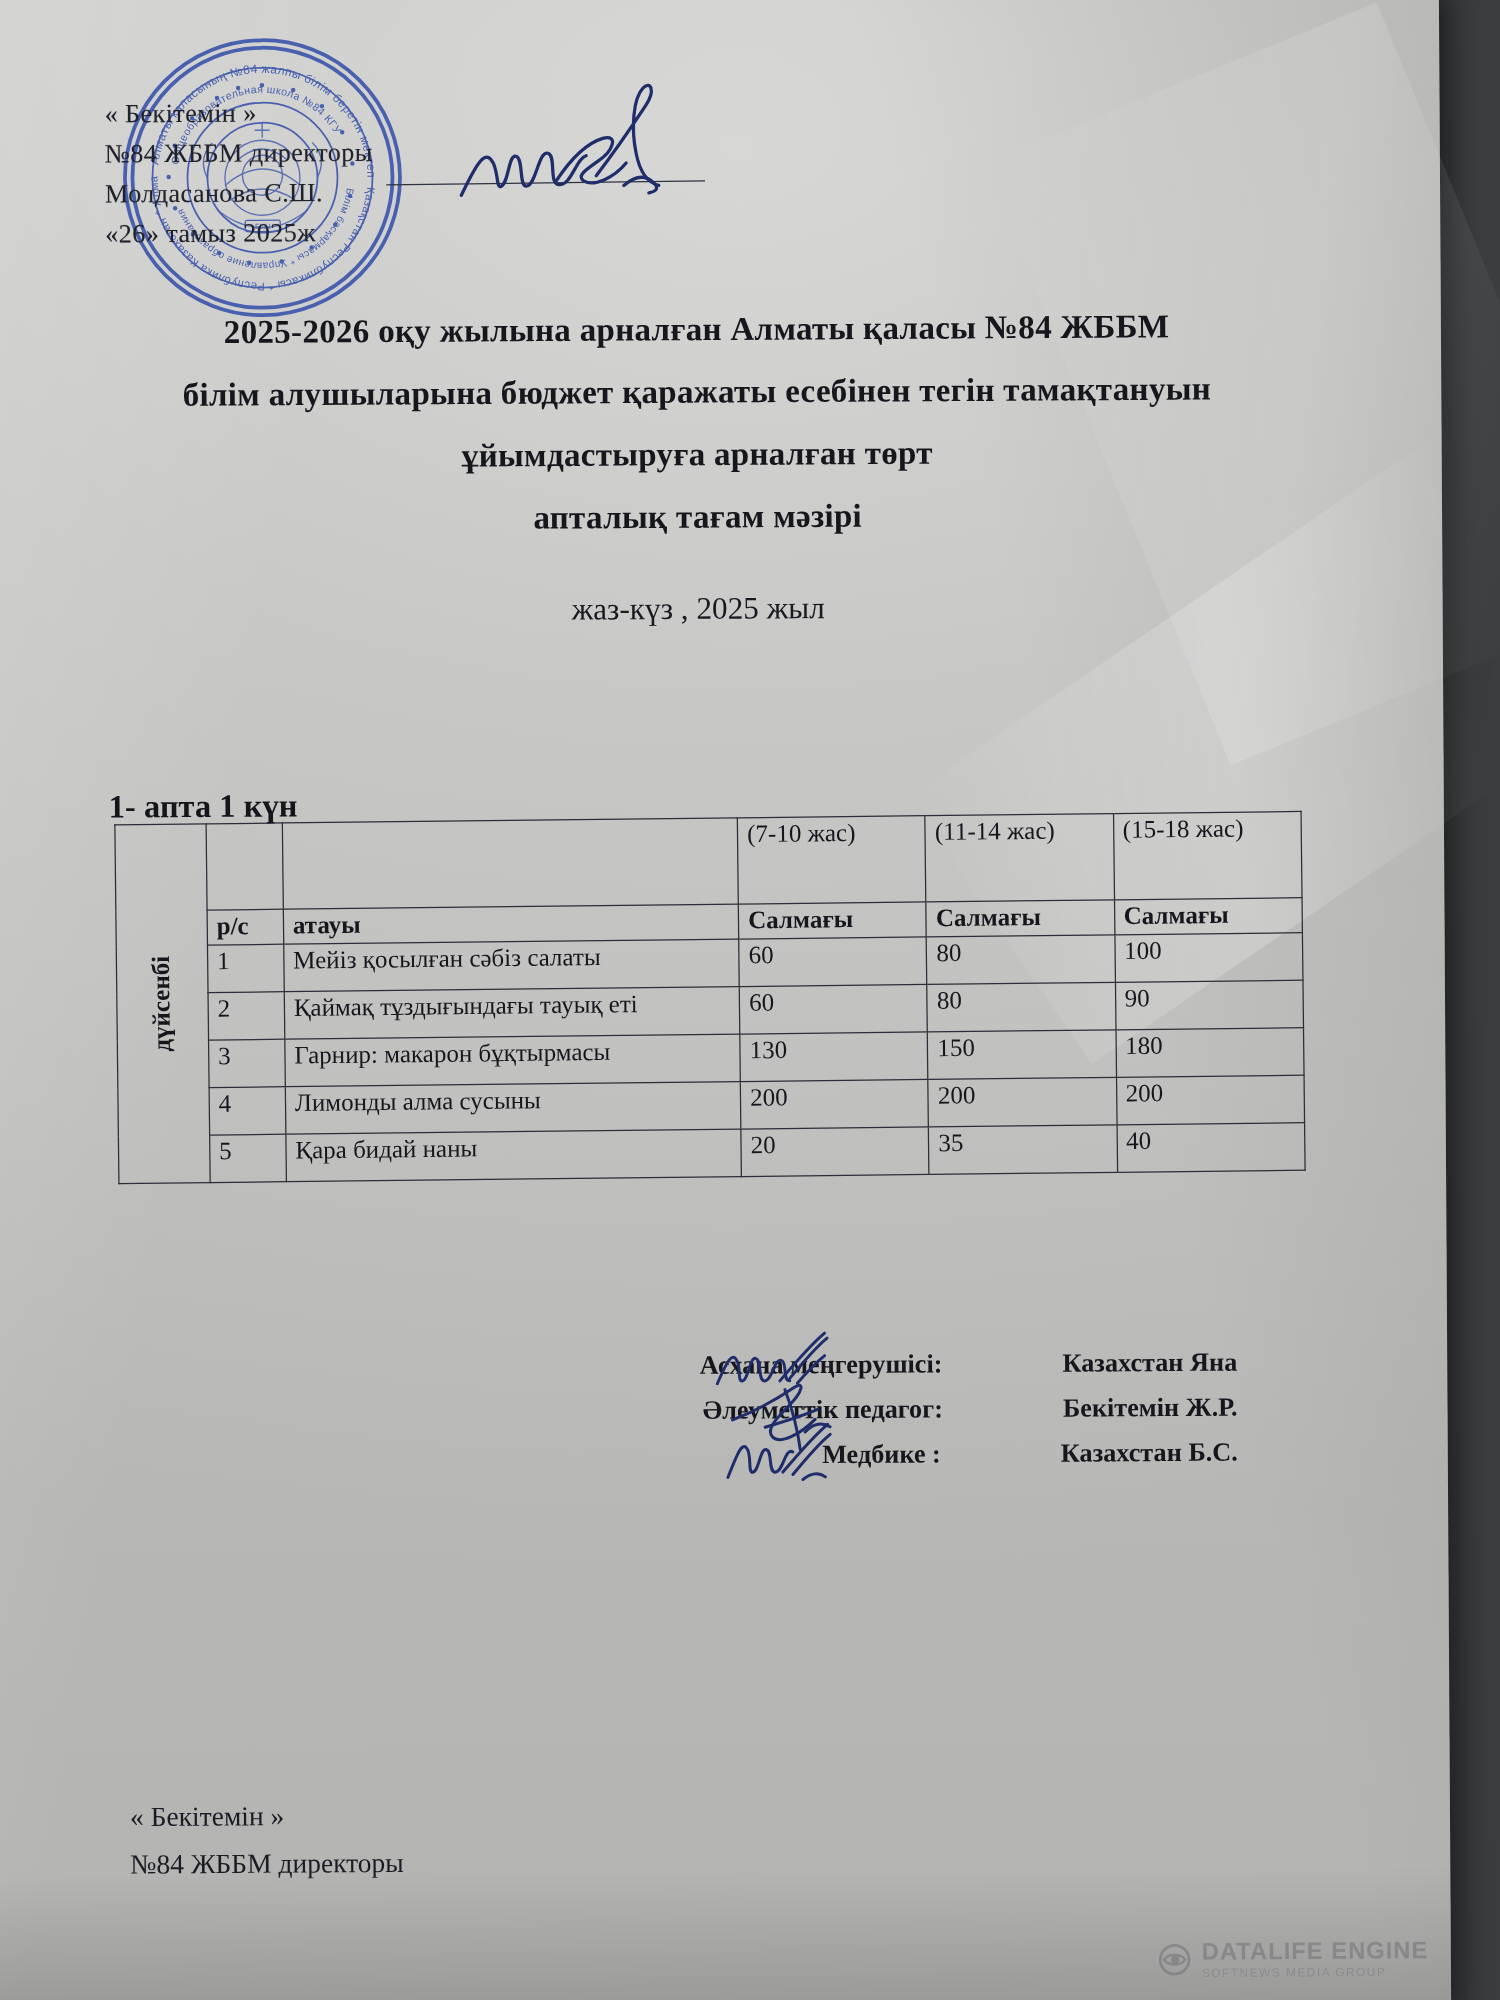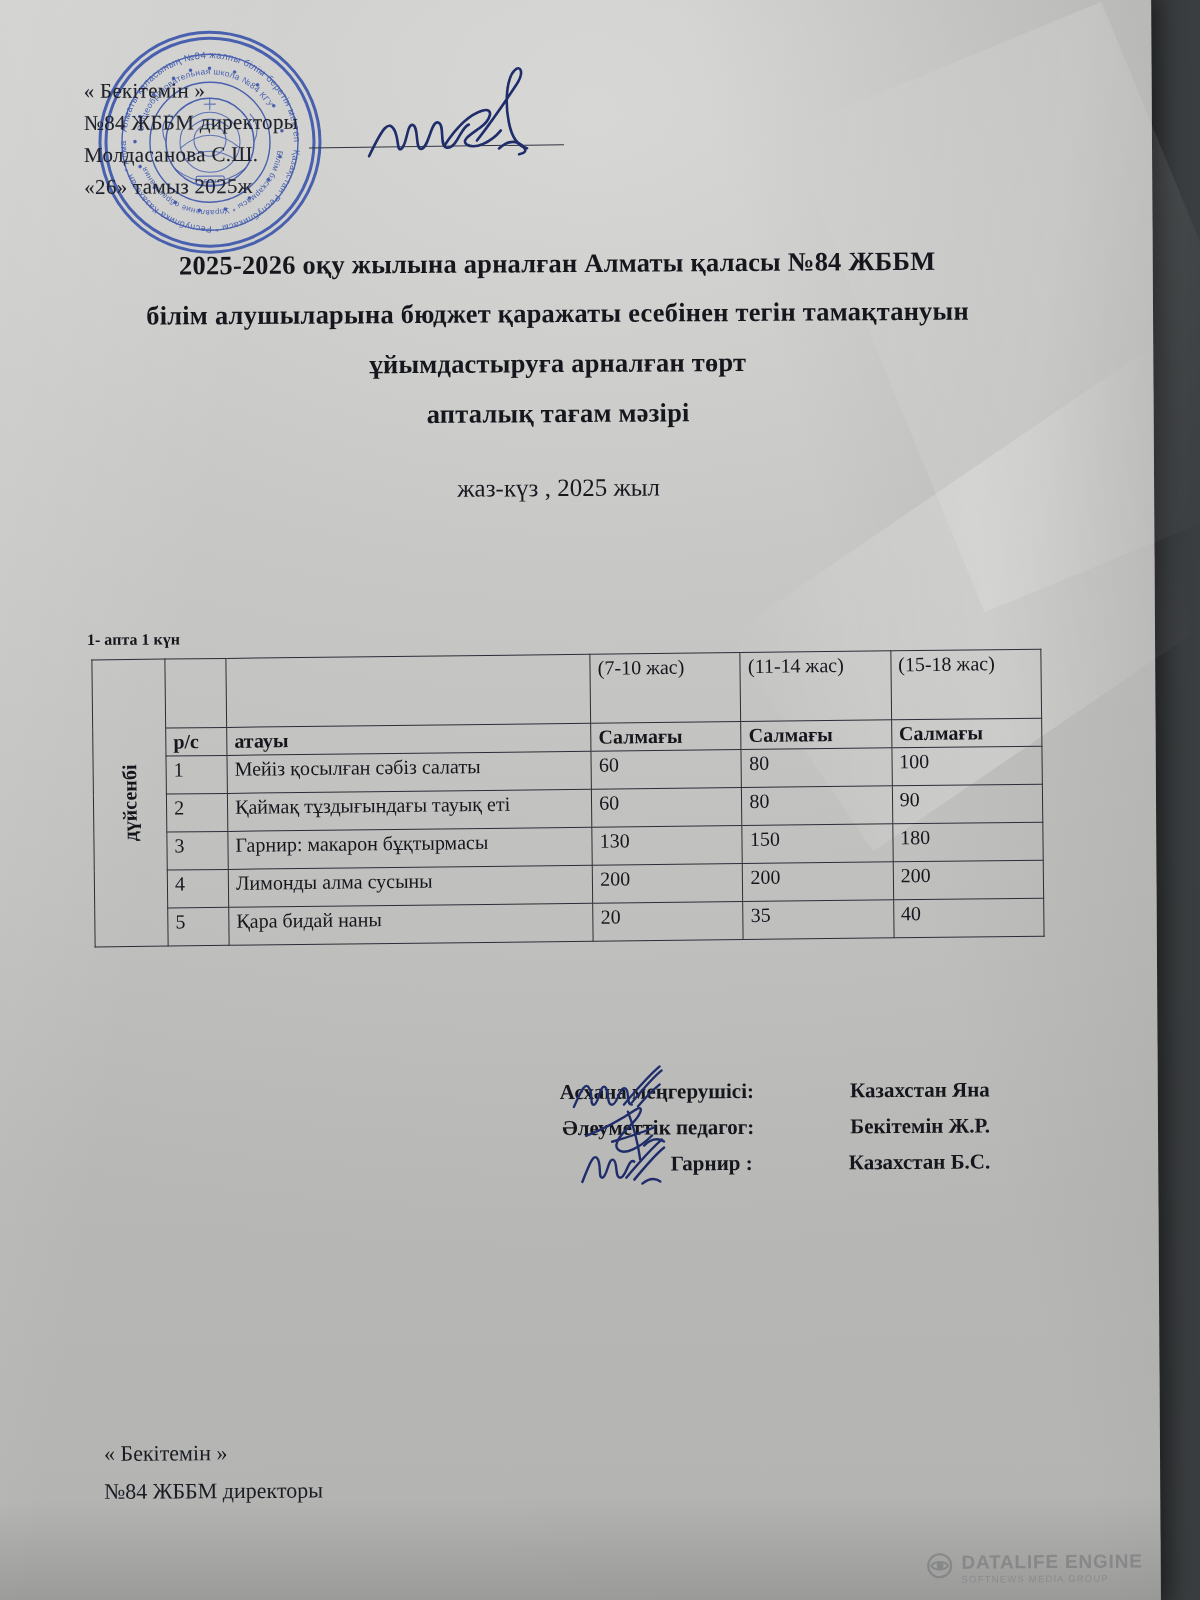--- a/index.html
+++ b/index.html
@@ -92,21 +92,21 @@
     color:#15171d; letter-spacing:.2px;
   }
   #season{
     position:absolute; left:0; top:484px; width:1145px; text-align:center;
     font-size:25px; color:#181a20;
   }
 
   
   #week-caption{
     position:absolute; left:100px; top:638px;
-    font-weight:bold; font-size:16px; color:#14161c; z-index:6;
+    font-weight:bold; font-size:26px; color:#14161c; z-index:6;
     white-space:nowrap;
   }
 
   
   #table-wrap{
     position:absolute; left:105px; top:664px; width:950px;
     transform:rotate(-0.3deg);
     z-index:5;
   }
   table.menu{
@@ -161,21 +161,21 @@
   
   #footer{
     position:absolute; left:112px; top:1442px; z-index:6;
     font-size:22px; line-height:38px; color:#1a1c23;
     white-space:nowrap;
   }
 
   
   #watermark{
     position:absolute; right:18px; bottom:24px; z-index:8;
-    display:flex; align-items:flex-start; gap:9px;
+    display:flex; align-items:center; gap:9px;
     opacity:.40;
   }
   #watermark .wm-text{ line-height:1; }
   #watermark .wm-title{
     font-family:"Liberation Sans", sans-serif;
     font-weight:bold; font-size:19px; letter-spacing:.8px; color:#5d6064;
   }
   #watermark .wm-sub{
     font-family:"Liberation Sans", sans-serif;
     font-size:9.5px; letter-spacing:1.2px; color:#6a6d71; margin-top:3px;
@@ -356,21 +356,21 @@
     </div>
 
     <div id="signers">
       <div class="sigline">
         <span class="sig-role">Асхана меңгерушісі:</span><span class="sig-gap"></span><span class="sig-name">Казахстан Яна</span>
       </div>
       <div class="sigline">
         <span class="sig-role">Әлеуметтік педагог:</span><span class="sig-gap"></span><span class="sig-name">Бекітемін Ж.Р.</span>
       </div>
       <div class="sigline">
-        <span class="sig-role">Гарнир :</span><span class="sig-gap"></span><span class="sig-name">Казахстан Б.С.</span>
+        <span class="sig-role">Медбике :</span><span class="sig-gap"></span><span class="sig-name">Казахстан Б.С.</span>
       </div>
     </div>
 
     <svg id="bsign1" viewBox="0 0 100 52">
       <g fill="none" stroke="#1f2d6b" stroke-width="2.3" stroke-linecap="round">
         <path d="M 6,44 C 14,26 18,18 22,26 C 25,33 22,42 26,42 C 31,41 32,22 37,24 C 42,26 38,42 44,42
                  C 50,42 52,22 58,26 C 62,29 58,42 64,42"></path>
         <path d="M 56,42 C 68,28 80,14 92,4"></path>
         <path d="M 64,40 C 74,28 84,16 94,8"></path>
         <path d="M 70,44 q 12,-14 22,-22"></path>

